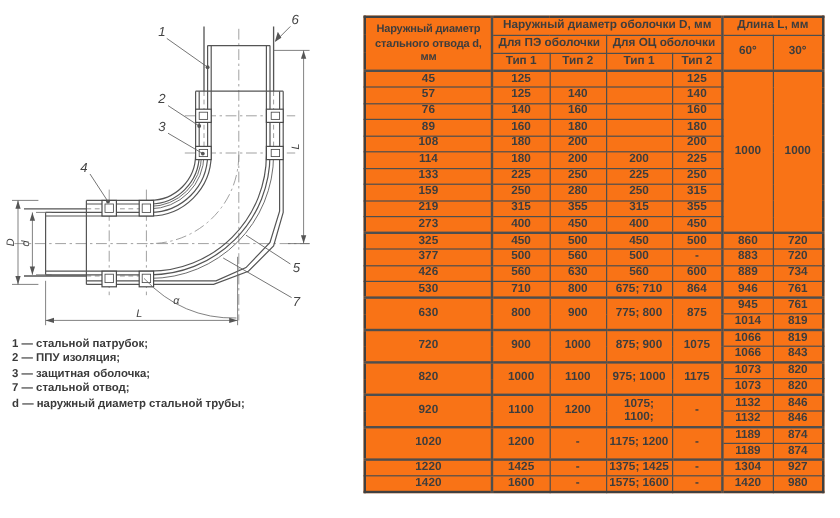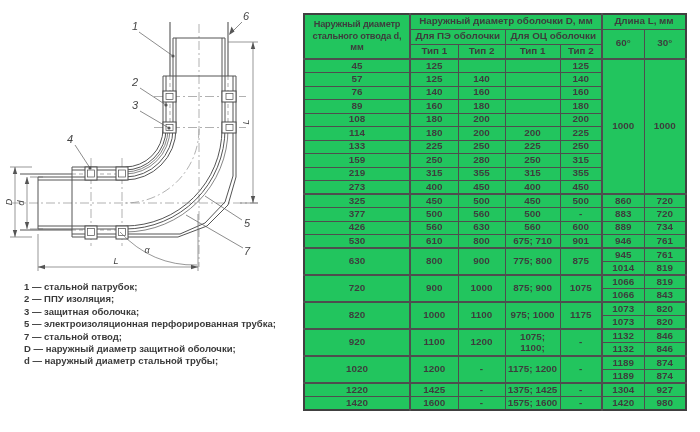--- a/index.html
+++ b/index.html
@@ -1,26 +1,26 @@
 <!DOCTYPE html>
 <html><head>
 <meta charset="utf-8">
 <style>
   * { margin:0; padding:0; box-sizing:border-box; }
   html,body { width:700px; height:432px; }
   body { background:#fff; font-family:"Liberation Sans",sans-serif; overflow:hidden; }
   .page { position:relative; width:700px; height:432px; background:#fff; }
 
   .diagram-panel { position:absolute; left:0; top:4px; width:302px; height:274px; }
-  .legend { position:absolute; left:24px; top:281px; width:275px;
+  .legend { position:absolute; left:10px; top:281px; width:275px;
             font-size:9.5px; font-weight:600; color:#3a3a3a; line-height:12.4px; }
   .legend-item { white-space:nowrap; }
 
   .table-panel { position:absolute; left:303px; top:13px; }
-  table { border-collapse:collapse; table-layout:fixed; background:#22c55e;
+  table { border-collapse:collapse; table-layout:fixed; background:#f97316;
           color:#3d3d3d; border:2px solid #404040; }
   th,td { border:1px solid #4e4e4e; text-align:center; vertical-align:middle;
           padding:0 1px; font-size:9.8px; line-height:1.12; font-weight:600; }
   th { font-weight:700; }
   th.col-d { font-size:9.2px; letter-spacing:-0.15px; line-height:1.3; }
   thead tr { height:15px; }
   tbody tr { height:13.5px; }
   td.pre { white-space:pre-line; }
   .thickL { border-left-width:2px; }
   tr.row-first td { border-top-width:2px; }
@@ -162,23 +162,21 @@
         <text x="24" y="199" transform="rotate(-90 24 199)">d</text>
         <text x="147" y="249">α</text>
       </g>
     </svg>
   </div>
 
   <div class="legend">
     <div class="legend-item">1 — стальной патрубок;</div>
     <div class="legend-item">2 — ППУ изоляция;</div>
     <div class="legend-item">3 — защитная оболочка;</div>
-    <div class="legend-item">5 — электроизоляционная перфорированная трубка;</div>
     <div class="legend-item">7 — стальной отвод;</div>
-    <div class="legend-item">D — наружный диаметр защитной оболочки;</div>
     <div class="legend-item">d — наружный диаметр стальной трубы;</div>
   </div>
 
   <div class="table-panel">
     <table>
       <colgroup>
         <col style="width:106px">
           <col style="width:48px">
           <col style="width:47px">
         <col style="width:55px">
@@ -300,24 +298,24 @@
             <td rowspan="1">426</td>
             <td rowspan="1" class="thickL">560</td>
             <td rowspan="1">630</td>
             <td rowspan="1" class="pre">560</td>
             <td rowspan="1">600</td>
             <td class="thickL">889</td>
             <td>734</td>
           </tr>
           <tr>
             <td rowspan="1">530</td>
-            <td rowspan="1" class="thickL">610</td>
+            <td rowspan="1" class="thickL">710</td>
             <td rowspan="1">800</td>
             <td rowspan="1" class="pre">675; 710</td>
-            <td rowspan="1">901</td>
+            <td rowspan="1">864</td>
             <td class="thickL">946</td>
             <td>761</td>
           </tr>
           <tr class="row-thick">
             <td rowspan="2">630</td>
             <td rowspan="2" class="thickL">800</td>
             <td rowspan="2">900</td>
             <td rowspan="2" class="pre">775; 800</td>
             <td rowspan="2">875</td>
             <td class="thickL">945</td>

